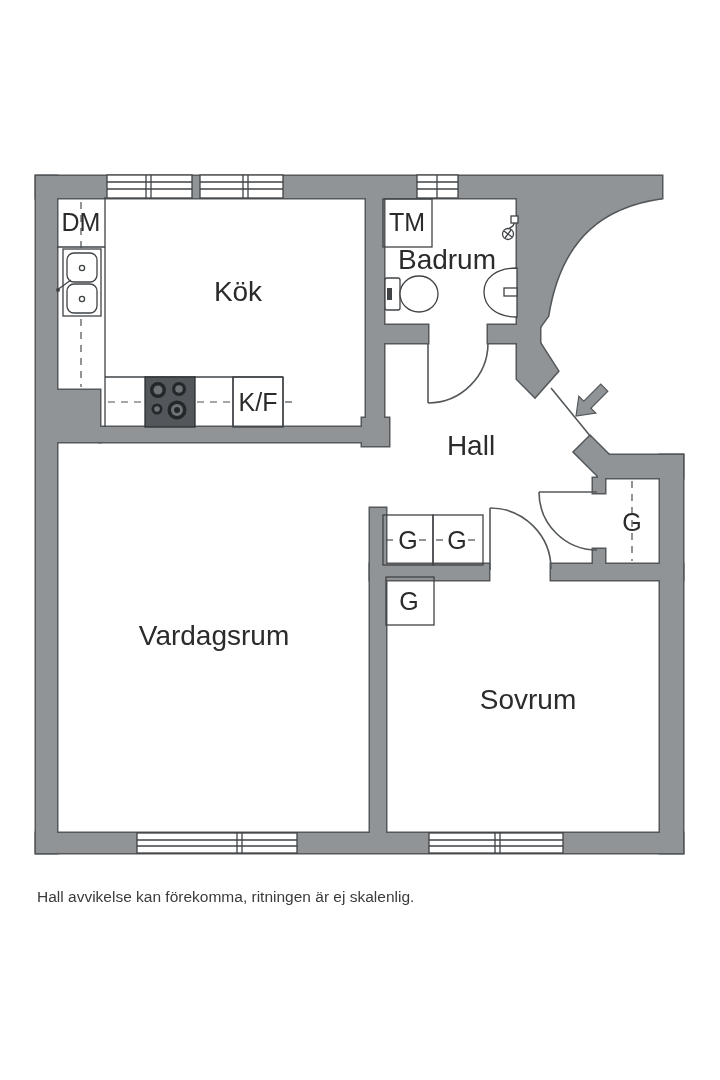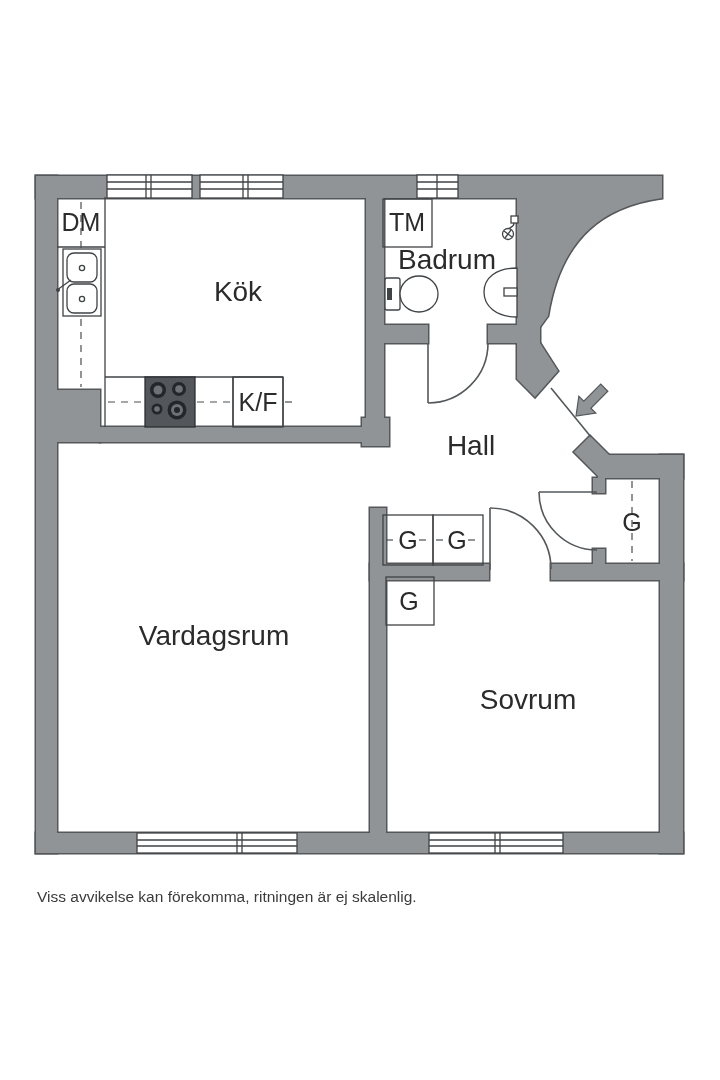--- a/index.html
+++ b/index.html
@@ -178,14 +178,14 @@
 
     <text class="box-label" x="81" y="231">DM</text>
     <text class="box-label" x="407" y="231">TM</text>
     <text class="box-label" x="258" y="411">K/F</text>
     <text class="box-label" x="408" y="549">G</text>
     <text class="box-label" x="457" y="549">G</text>
     <text class="box-label" x="409" y="610">G</text>
     <text class="box-label" x="632" y="531">G</text>
   </svg>
 
-  <div class="footer-text">Viss avvikelse kan förekomma, ritningen är ej skalenlig.</div>
+  <div class="footer-text">Hall avvikelse kan förekomma, ritningen är ej skalenlig.</div>
 </div>
 
 </body></html>

